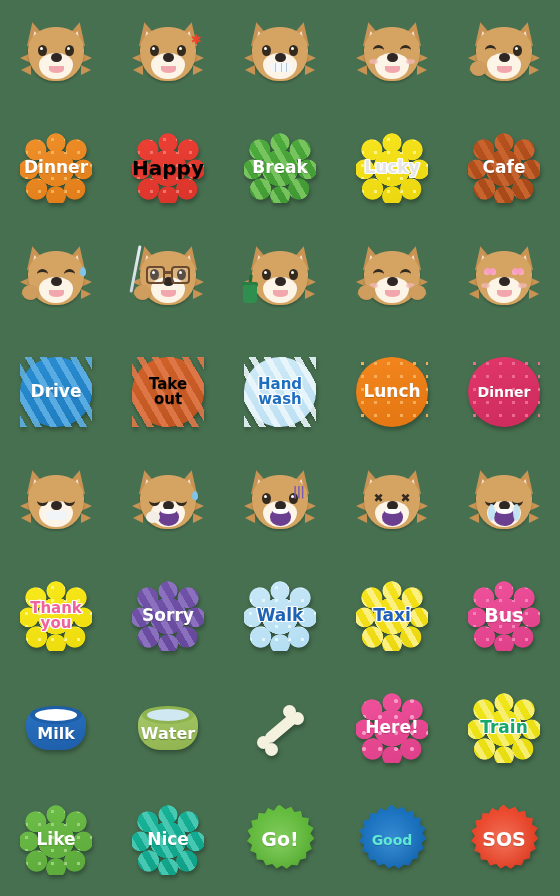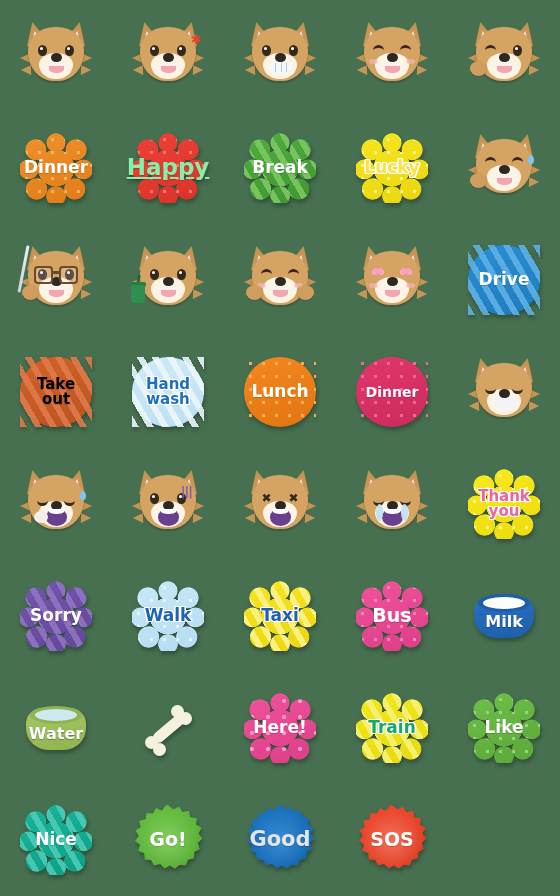--- a/index.html
+++ b/index.html
@@ -370,37 +370,45 @@
         <div class="pat" style="background-image:radial-gradient(#f7b55e 1.6px, transparent 1.7px);background-size:13px 13px;opacity:.95;"></div>
       </div>
       <div class="txt" style="color:#ffffff;font-size:17px;text-shadow:0 1px 1px rgba(0,0,0,.18);">Dinner</div>
     </div>
     </div>
     <div class="cell">
       <div class="badge">
       <div class="shape scallop" style="--bg:linear-gradient(160deg,#ef4136,#d8332a);">
         <div class="pat" style="background-image:radial-gradient(#f5776d 1.6px, transparent 1.7px);background-size:13px 13px;opacity:.95;"></div>
       </div>
-      <div class="txt" style="color:#86efac;font-size:23px;text-shadow:0 1px 1px rgba(0,0,0,.18);text-decoration:underline;">Happy</div>
+      <div class="txt" style="color:#000000;font-size:20px;text-shadow:0 1px 1px rgba(0,0,0,.18);">Happy</div>
     </div>
     </div>
     <div class="cell">
       <div class="badge">
       <div class="shape scallop" style="--bg:linear-gradient(160deg,#4fae3e,#3f9632);">
         <div class="pat" style="background-image:repeating-linear-gradient(60deg, #7cc863 0 6px, transparent 6px 13px);opacity:.9;"></div>
       </div>
       <div class="txt" style="color:#ffffff;font-size:17px;text-shadow:0 1px 1px rgba(0,0,0,.18);">Break</div>
     </div>
     </div>
     <div class="cell">
       <div class="badge">
       <div class="shape scallop" style="--bg:linear-gradient(160deg,#f7e51f,#ead60f);">
         <div class="pat" style="background-image:radial-gradient(#fdf48d 1.6px, transparent 1.7px);background-size:13px 13px;opacity:.95;"></div>
       </div>
-      <div class="txt" style="color:#fde047;font-size:17px;text-shadow:-1.4px 0 #fff,1.4px 0 #fff,0 -1.4px #fff,0 1.4px #fff,-1px -1px #fff,1px 1px #fff,-1px 1px #fff,1px -1px #fff;">Lucky</div>
+      <div class="txt" style="color:#e5e5e5;font-size:17px;text-shadow:-1.4px 0 #fff,1.4px 0 #fff,0 -1.4px #fff,0 1.4px #fff,-1px -1px #fff,1px 1px #fff,-1px 1px #fff,1px -1px #fff;">Lucky</div>
+    </div>
+    </div>
+    <div class="cell">
+      <div class="badge">
+      <div class="shape scallop" style="--bg:linear-gradient(160deg,#b9531f,#a34718);">
+        <div class="pat" style="background-image:repeating-linear-gradient(60deg, #cb6630 0 6px, transparent 6px 13px);opacity:.9;"></div>
+      </div>
+      <div class="txt" style="color:#ffffff;font-size:17px;text-shadow:0 1px 1px rgba(0,0,0,.18);">Cafe</div>
     </div>
     </div>
     <div class="cell">
       <div class="dog">
     <div class="ear l"></div>
     <div class="ear r"></div>
     <div class="tuft l1"></div>
     <div class="tuft l2"></div>
     <div class="tuft r1"></div>
     <div class="tuft r2"></div>
@@ -727,21 +735,21 @@
         <div class="pat" style="background-image:radial-gradient(circle at 50% 50%, #8bd268 0%, transparent 62%);opacity:.85;"></div>
       </div>
       <div class="txt" style="color:#ffffff;font-size:19px;text-shadow:0 1px 1px rgba(0,0,0,.18);">Go!</div>
     </div>
     </div>
     <div class="cell">
       <div class="badge">
       <div class="shape burst" style="--bg:linear-gradient(160deg,#1a75c4,#1462aa);">
         <div class="pat" style="background-image:radial-gradient(circle at 50% 50%, #3e93d9 0%, transparent 62%);opacity:.85;"></div>
       </div>
-      <div class="txt" style="color:#e5e5e5;font-size:21px;text-shadow:0 1px 1px rgba(0,0,0,.18);">Good</div>
+      <div class="txt" style="color:#5eead4;font-size:14px;text-shadow:0 1px 1px rgba(0,0,0,.18);">Good</div>
     </div>
     </div>
     <div class="cell">
       <div class="badge">
       <div class="shape burst" style="--bg:linear-gradient(160deg,#ef4a2e,#d93a20);">
         <div class="pat" style="background-image:radial-gradient(circle at 50% 50%, #f57a62 0%, transparent 62%);opacity:.85;"></div>
       </div>
       <div class="txt" style="color:#ffffff;font-size:19px;text-shadow:0 1px 1px rgba(0,0,0,.18);">SOS</div>
     </div>
     </div>

